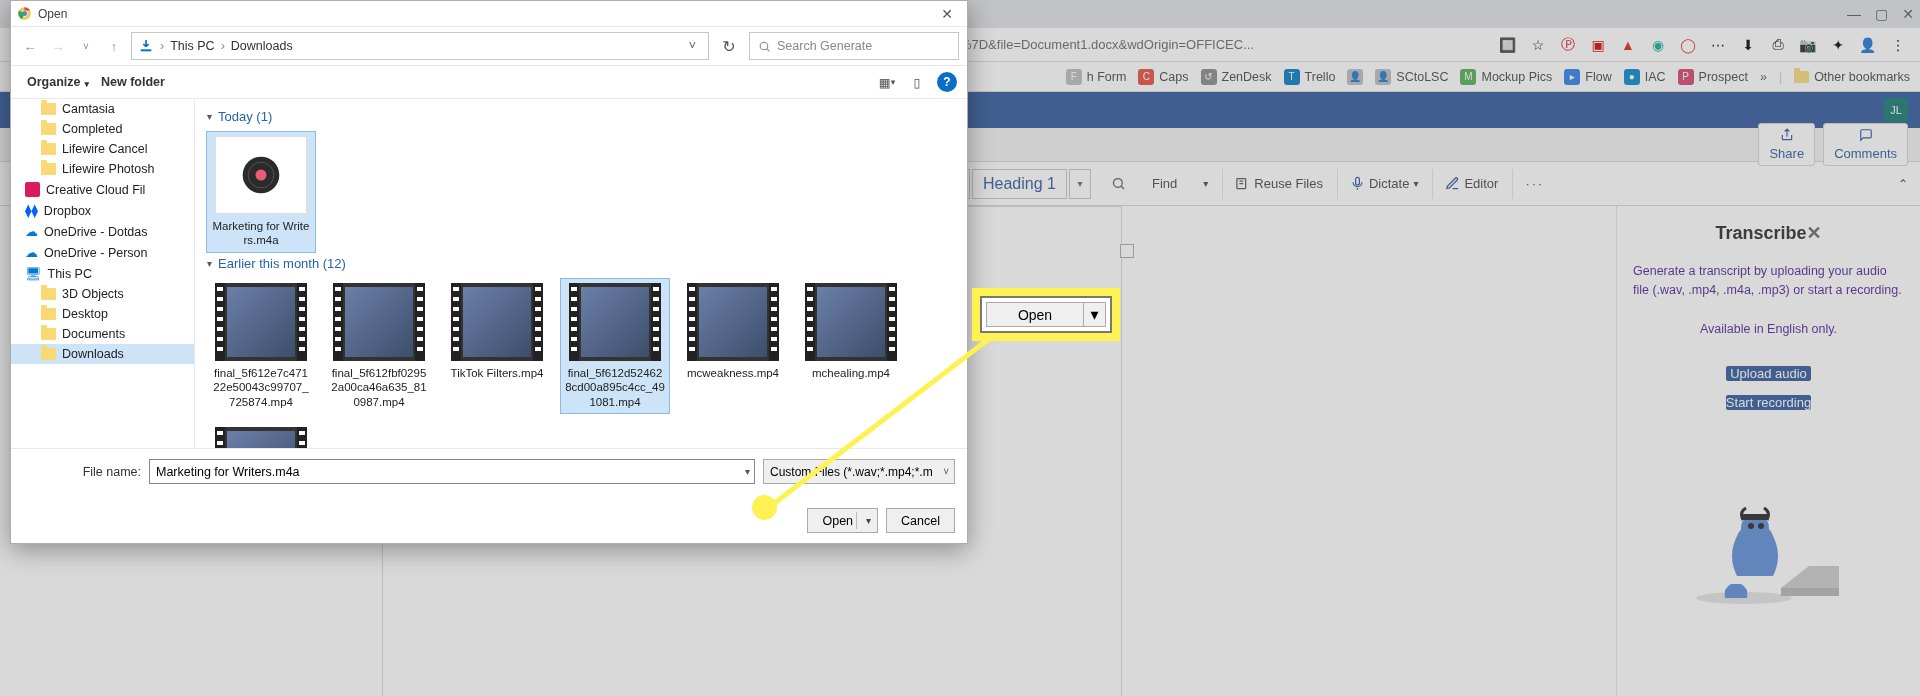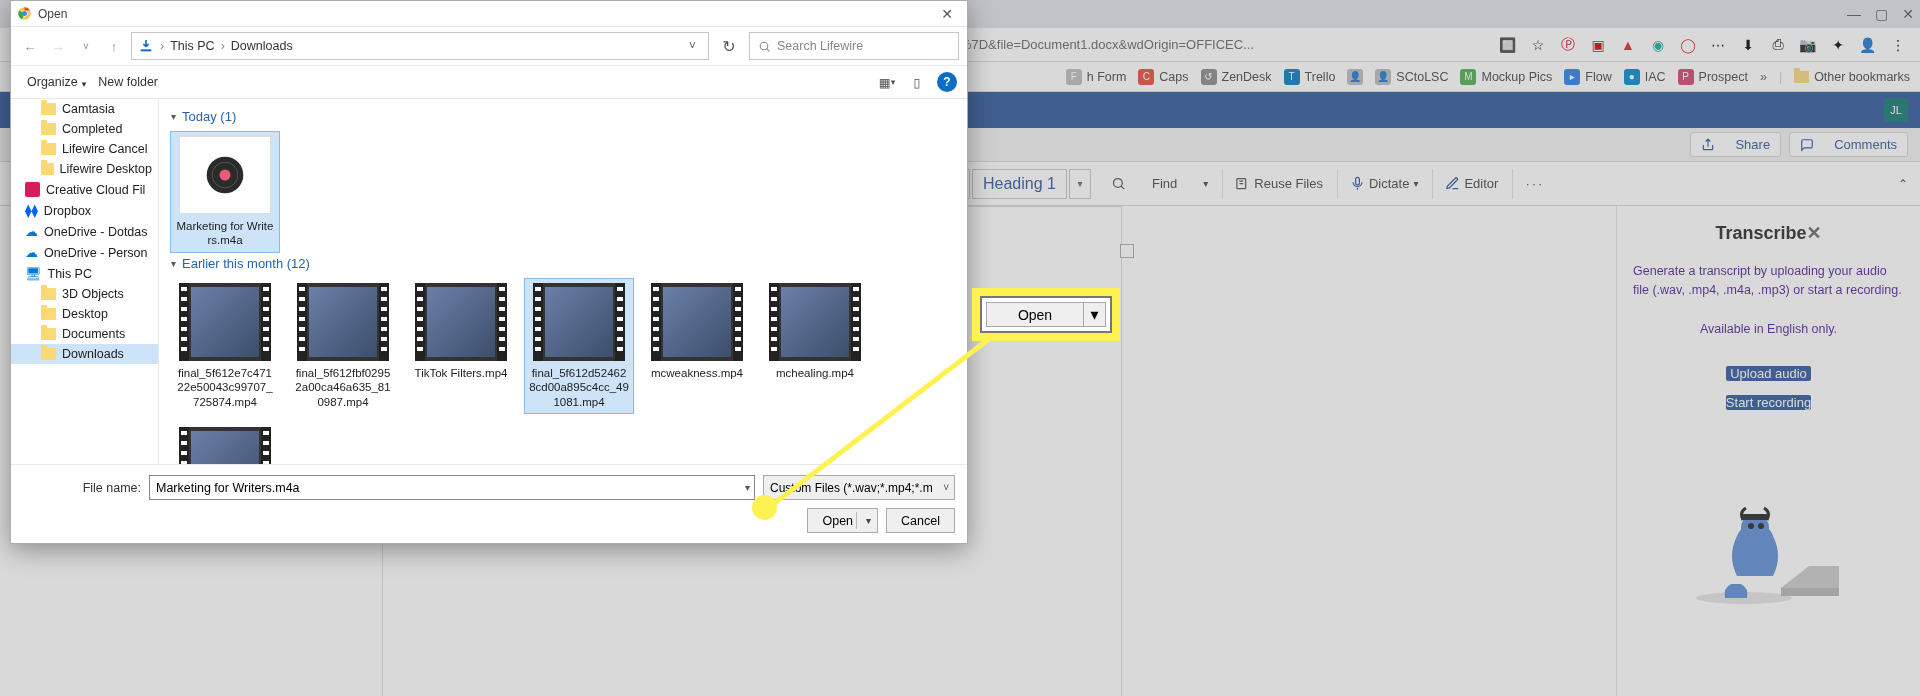--- a/index.html
+++ b/index.html
@@ -15,21 +15,21 @@
 .addr-icons .ic { width: 20px; height: 20px; display: flex; align-items: center; justify-content: center; font-size: 14px; }
 .bookmarks-row { height: 30px; background: #fff; display: flex; align-items: center; border-bottom: 1px solid #ddd; padding: 0 10px; }
 .bm-right { margin-left: auto; display: flex; align-items: center; gap: 12px; font-size: 12.5px; color: #444; }
 .bm-item { display: flex; align-items: center; gap: 5px; }
 .bm-ic { width: 16px; height: 16px; border-radius: 3px; background: #bbb; display: flex; align-items: center; justify-content: center; font-size: 10px; color: #fff; }
 
 
 .word-title { height: 36px; background: #2b579a; color: #fff; display: flex; align-items: center; padding-left: 780px; padding-right: 12px; font-size: 13.5px; }
 .word-title .badge { margin-left: auto; width: 24px; height: 24px; background: #0f766e; display: flex; align-items: center; justify-content: center; font-size: 11px; border-radius: 2px; }
 .word-ribbon1 { height: 34px; background: #f3f2f1; border-bottom: 1px solid #d5d5d5; display: flex; align-items: center; padding-left: 780px; gap: 10px; }
-.rbn-btn { display: flex; align-items: center; gap: 20px; padding: 4px 10px; font-size: 13px; color: #333; border: 1px solid transparent; border-radius: 3px; }
+.rbn-btn { display: flex; align-items: center; gap: 4px; padding: 4px 10px; font-size: 13px; color: #333; border: 1px solid transparent; border-radius: 3px; flex-direction: column; }
 .rbn-btn.editing { border: 1px solid #d5d5d5; background: #fff; color: #2b579a; }
 .rbn-btn.editing svg { stroke: #2b579a; }
 .rbn-right { margin-left: auto; display: flex; gap: 8px; padding-right: 12px; }
 .rbn-right .rbn-btn { border: 1px solid #d5d5d5; background: #fff; color: #2b579a; }
 .word-ribbon2 { height: 44px; background: #fff; border-bottom: 1px solid #d5d5d5; display: flex; align-items: center; padding-left: 780px; gap: 2px; }
 .style-box { border: 1px solid #c7c7c7; height: 30px; min-width: 94px; display: flex; align-items: center; padding: 0 10px; font-size: 13px; color: #444; }
 .style-box.selected { border: 1px solid #2b579a; }
 .style-box.heading { color: #2b579a; font-size: 16px; font-family: "Calibri Light", sans-serif; }
 .style-drop { width: 22px; height: 30px; border: 1px solid #c7c7c7; display: flex; align-items: center; justify-content: center; font-size: 10px; color: #666; }
 .tool-group { display: flex; align-items: center; gap: 4px; padding: 0 12px; border-left: 1px solid #e3e3e3; height: 30px; font-size: 13px; color: #444; }
@@ -54,27 +54,27 @@
 .dlg-title .chrome-ic { width: 15px; height: 15px; margin-right: 6px; }
 .dlg-title .close { margin-left: auto; font-size: 14px; color: #555; padding: 0 8px; }
 .dlg-nav { height: 38px; display: flex; align-items: center; padding: 0 8px; gap: 6px; }
 .nav-btn { width: 22px; height: 22px; display: flex; align-items: center; justify-content: center; color: #888; font-size: 13px; }
 .breadcrumb { flex: 1; height: 28px; border: 1px solid #c7c7c7; display: flex; align-items: center; padding: 0 6px; gap: 6px; font-size: 12.5px; color: #333; }
 .bc-ic { width: 16px; height: 16px; }
 .bc-drop { margin-left: auto; color: #666; padding: 0 6px; }
 .refresh { width: 28px; height: 28px; display: flex; align-items: center; justify-content: center; color: #555; }
 .search-box { width: 210px; height: 28px; border: 1px solid #c7c7c7; display: flex; align-items: center; padding: 0 8px; gap: 6px; font-size: 12.5px; color: #888; }
 .dlg-toolbar { height: 34px; border-top: 1px solid #e8e8e8; border-bottom: 1px solid #e8e8e8; display: flex; align-items: center; padding: 0 10px; font-size: 12.5px; color: #333; }
-.dlg-toolbar .org, .dlg-toolbar .newf { display: flex; align-items: flex-end; gap: 4px; padding: 3px 6px; }
+.dlg-toolbar .org, .dlg-toolbar .newf { display: flex; align-items: flex-end; gap: 4px; padding: 3px 6px; font-weight: bold; }
 .dlg-toolbar .right { margin-left: auto; display: flex; align-items: center; gap: 10px; }
 .view-ic { width: 20px; height: 20px; display: flex; align-items: center; justify-content: center; color: #555; }
 .help-ic { width: 20px; height: 20px; border-radius: 50%; background: #0a6ec7; color: #fff; display: flex; align-items: center; justify-content: center; font-size: 12px; font-weight: bold; }
 
 .dlg-body { flex: 1; display: flex; overflow: hidden; }
-.tree { width: 148px; border-right: 1px solid #e8e8e8; overflow-y: auto; font-size: 12.5px; color: #222; text-align: center; }
+.tree { width: 184px; border-right: 1px solid #e8e8e8; overflow-y: auto; font-size: 12.5px; color: #222; text-align: center; }
 .tree-item { display: flex; align-items: center; gap: 6px; padding: 3px 6px 3px 14px; white-space: nowrap; overflow: hidden; }
 .tree-item.indent { padding-left: 30px; }
 .tree-item.sel { background: #cde3f8; }
 .folder-ic { width: 15px; height: 12px; background: #f9d876; border-radius: 1px; position: relative; }
 .folder-ic::before { content: ""; position: absolute; top: -3px; left: 0; width: 6px; height: 3px; background: #f9d876; border-radius: 1px 1px 0 0; }
 
 .files { flex: 1; overflow-y: auto; padding: 6px 6px 6px 12px; }
 .group-hdr { display: flex; align-items: center; gap: 6px; font-size: 13px; color: #2763a6; padding: 4px 0 8px 0; }
 .group-hdr .chev { color: #5a5a5a; font-size: 10px; }
 .file-row { display: flex; flex-wrap: wrap; gap: 10px; }
@@ -82,21 +82,21 @@
 .file-item.sel { background: #cde3f8; outline: 1px solid #8abce7; }
 .thumb { width: 92px; height: 78px; background: #fff; border: 1px solid #ddd; margin-bottom: 5px; position: relative; }
 .thumb.audio { display: flex; align-items: center; justify-content: center; }
 .thumb.video { background: #333; border: none; }
 .film-left, .film-right { position: absolute; top: 0; bottom: 0; width: 10px; background: #222; }
 .film-left { left: 0; } .film-right { right: 0; }
 .film-left::before, .film-right::before { content: ""; position: absolute; left: 2px; right: 2px; top: 4px; bottom: 4px; background: repeating-linear-gradient(#fff 0, #fff 4px, #222 4px, #222 10px); }
 .vid-inner { position: absolute; left: 12px; right: 12px; top: 4px; bottom: 4px; background: linear-gradient(135deg, #6b7fa8, #3d4e6b); }
 .fname { font-size: 11.5px; color: #222; text-align: center; line-height: 1.25; word-break: break-all; }
 
-.dlg-footer { border-top: 1px solid #e8e8e8; padding: 10px 12px; display: flex; flex-direction: column; gap: 8px; }
+.dlg-footer { border-top: 1px solid #e8e8e8; padding: 10px 12px; display: flex; flex-direction: column; gap: 24px; }
 .fn-row { display: flex; align-items: center; gap: 8px; }
 .fn-label { font-size: 12.5px; color: #333; width: 118px; text-align: right; }
 .fn-input { flex: 1; height: 25px; border: 1px solid #888; padding: 0 6px; font-size: 12.5px; display: flex; align-items: center; background: #fff; position: relative; }
 .fn-input .dd { position: absolute; right: 4px; color: #555; font-size: 10px; }
 .ft-select { width: 192px; height: 25px; border: 1px solid #aaa; background: #efefef; font-size: 12px; padding: 0 6px; display: flex; align-items: center; position: relative; }
 .ft-select .dd { position: absolute; right: 5px; font-size: 10px; color: #555; }
 .btn-row { display: flex; justify-content: flex-end; gap: 8px; }
 .dlg-btn { height: 25px; border: 1px solid #aaa; background: #efefef; font-size: 12.5px; padding: 0 14px; display: flex; align-items: center; position: relative; }
 .dlg-btn.split { padding-right: 24px; }
 .dlg-btn.split::after { content: "▾"; position: absolute; right: 6px; font-size: 10px; color: #444; }
@@ -331,21 +331,21 @@
       <span style="color:#888">›</span>
       <span>Downloads</span>
       <span class="bc-drop">˅</span>
     </div>
     <div class="refresh">↻</div>
     <div class="search-box">
       <svg width="13" height="13" viewBox="0 0 24 24" fill="none" stroke="#888" stroke-width="2">
           <circle cx="11" cy="11" r="7"></circle>
           <path d="M21 21l-5-5"></path>
         </svg>
-      <span>Search Lifewire</span>
+      <span>Search Generate</span>
     </div>
   </div>
 
   <div class="dlg-toolbar">
     <div class="org">
         <span>Organize</span>
         <span style="font-size:9px">▾</span>
       </div>
     <div class="newf">
         <span>New folder</span>
@@ -366,21 +366,21 @@
         <div class="tree-item indent">
           <span class="folder-ic"></span>
           <span>Completed</span>
         </div>
         <div class="tree-item indent">
           <span class="folder-ic"></span>
           <span>Lifewire Cancel</span>
         </div>
         <div class="tree-item indent">
           <span class="folder-ic"></span>
-          <span>Lifewire Desktop</span>
+          <span>Lifewire Photosh</span>
         </div>
         <div class="tree-item">
           <span style="width:15px;height:15px;background:#da1b60;border-radius:2px;display:inline-block"></span>
           <span>Creative Cloud Fil</span>
         </div>
         <div class="tree-item">
           <span style="color:#0061ff;font-size:13px">⧫⧫</span>
           <span>Dropbox</span>
         </div>
         <div class="tree-item">

